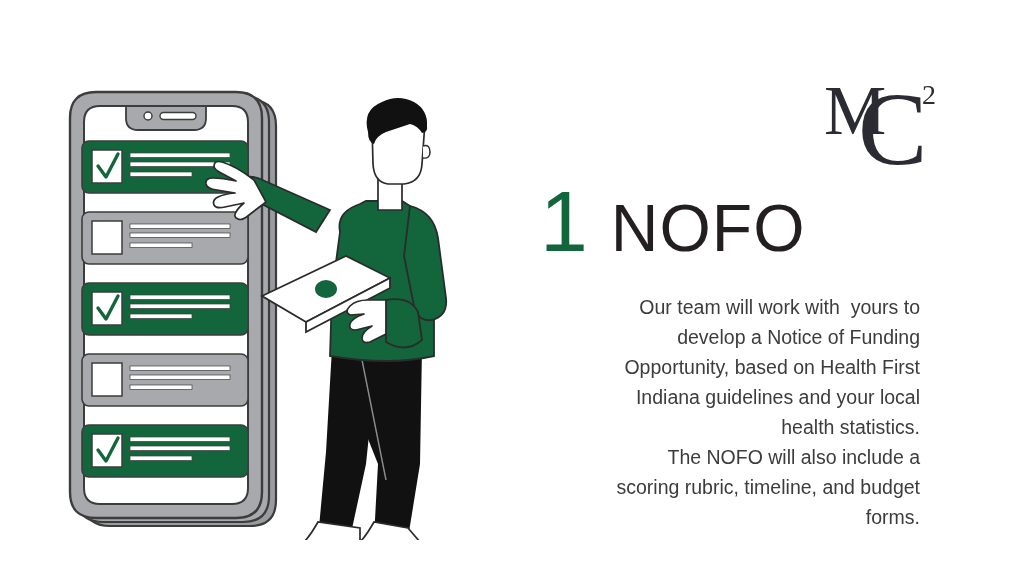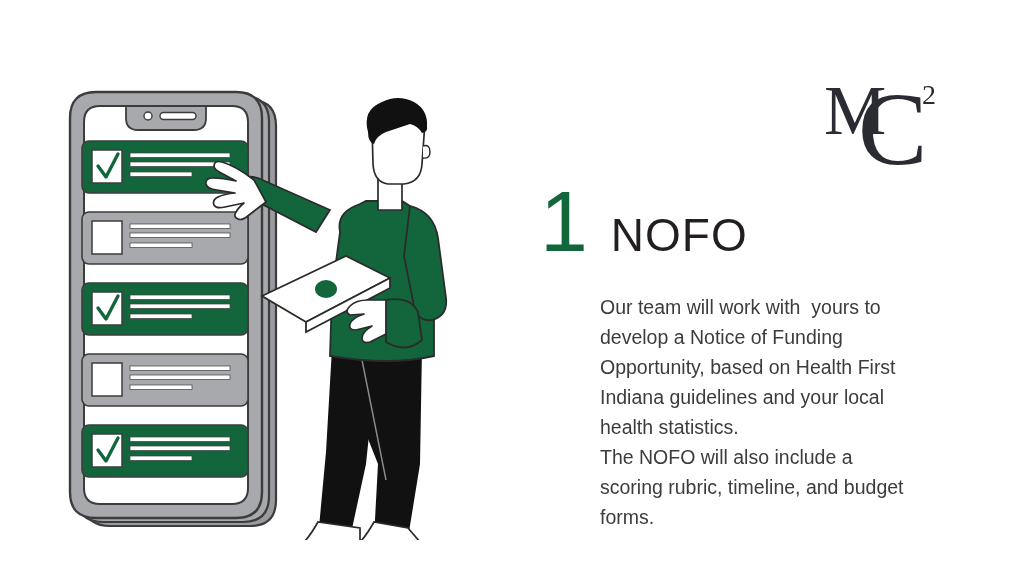--- a/index.html
+++ b/index.html
@@ -58,35 +58,36 @@
   #headline .num {
     font-family: "Liberation Sans", sans-serif;
     font-size: 86px;
     font-weight: 400;
     color: #13663C;
     line-height: 1;
     letter-spacing: -1px;
   }
   #headline .word {
     font-family: "Liberation Sans", sans-serif;
-    font-size: 46px;
+    font-size: 66px;
     font-weight: 400;
     color: #231f20;
     line-height: 1;
     letter-spacing: 1px;
     margin-left: 24px;
   }
   #body-copy {
     margin: 22px 0 0 60px;
     width: 320px;
     font-family: "Liberation Sans", sans-serif;
     font-size: 19.5px;
     line-height: 30px;
     color: #3c3c3c;
     white-space: pre-wrap;
+    text-align: right;
   }
 </style>
 </head>
 <body>
 
 <div id="slide">
 
   <div id="illustration">
     <svg width="460" height="480" viewBox="0 0 460 480" xmlns="http://www.w3.org/2000/svg">
 

